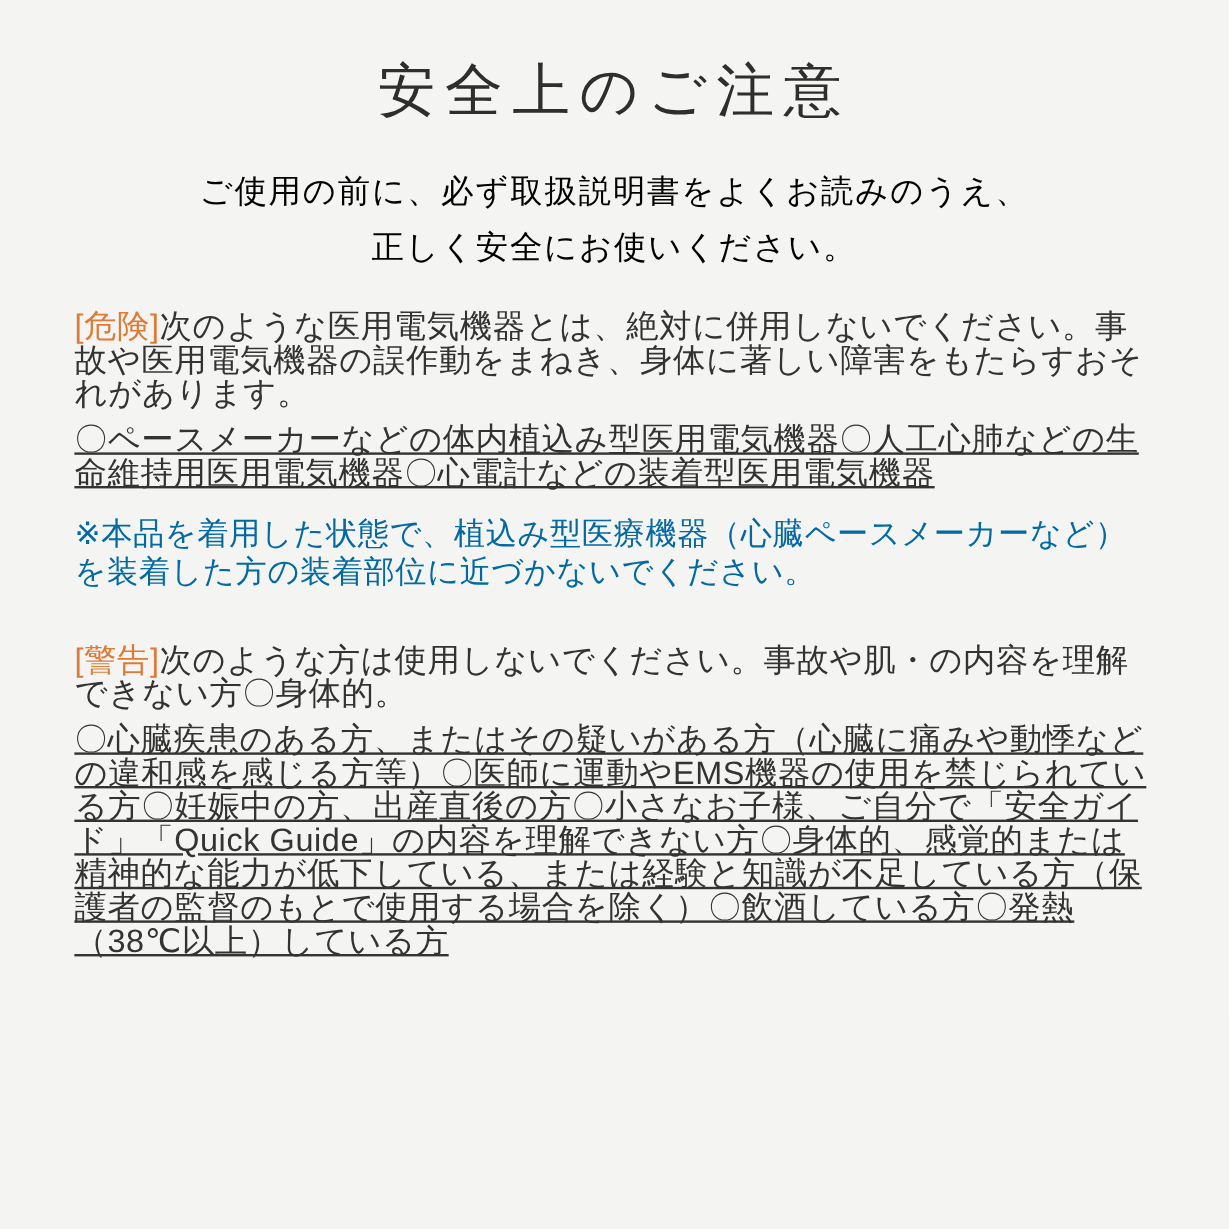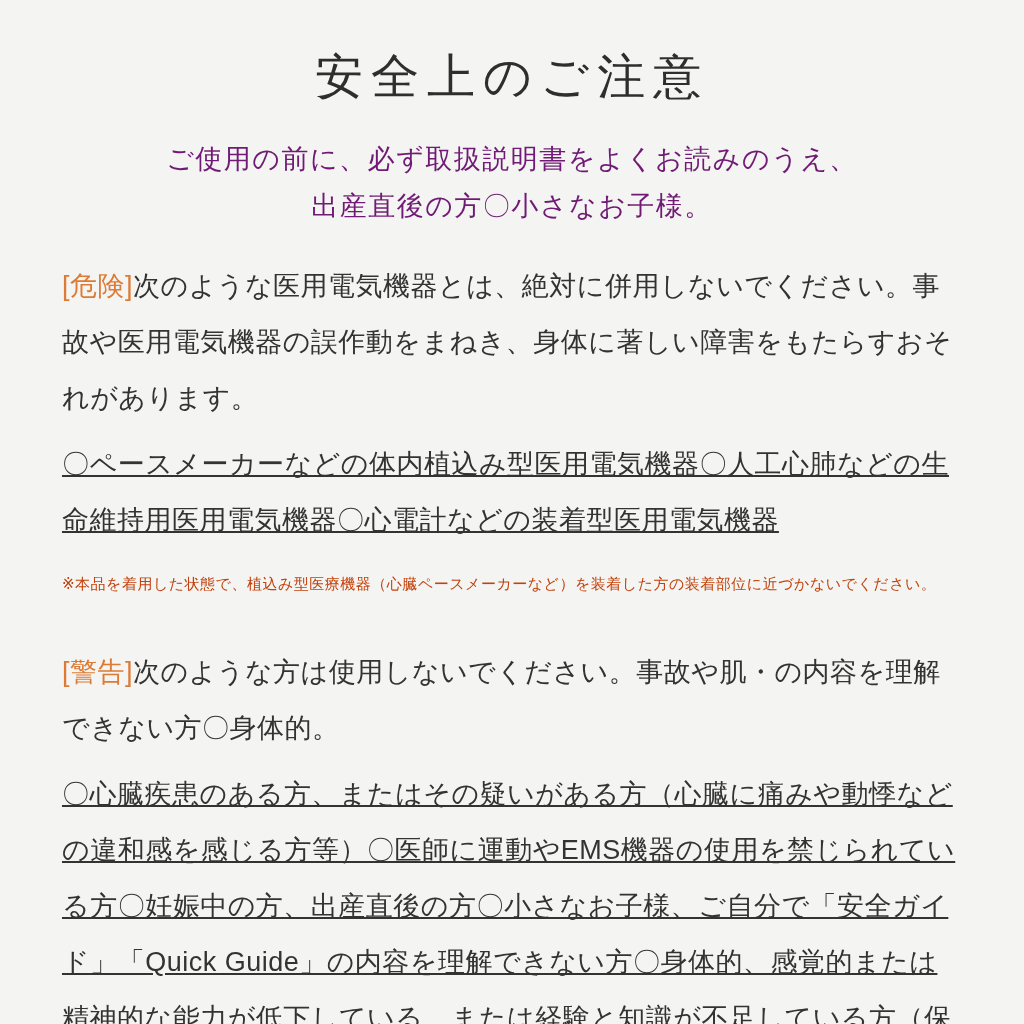--- a/index.html
+++ b/index.html
@@ -26,65 +26,65 @@
     color: #2e2e2e;
     line-height: 1.2;
   }
   .subtitle {
     margin: 30px 0 0 0;
     text-align: center;
     font-size: 27px;
     font-weight: 400;
     letter-spacing: 1.5px;
     line-height: 47px;
-    color: #701a75;
+    color: #000000;
     font-family: Liberation Serif, serif;
   }
   .content {
     width: 900px;
     margin: 28px auto 0 auto;
   }
   .para {
     margin: 0;
     font-size: 27px;
     font-weight: 400;
     letter-spacing: 0.5px;
-    line-height: 56px;
+    line-height: 28px;
     color: #333333;
     text-align: left;
   }
   .label {
     color: #dd7b36;
   }
   .items {
     margin-top: 10px;
     text-decoration: underline;
   }
   .note {
     margin: 20px 0 0 0;
-    font-size: 15px;
+    font-size: 26px;
     font-weight: 400;
     letter-spacing: 0.5px;
     line-height: 32px;
-    color: #c2410c;
+    color: #0369a1;
   }
   .warning-lead {
     margin-top: 44px;
   }
 </style>
 </head>
 <body>
 
 <div class="page">
 
   <h1 class="title">安全上のご注意</h1>
 
   <p class="subtitle">
     <span>ご使用の前に、必ず取扱説明書をよくお読みのうえ、</span><br>
-    <span>出産直後の方〇小さなお子様。</span>
+    <span>正しく安全にお使いください。</span>
   </p>
 
   <div class="content">
 
     <p class="para danger-lead">
       <span class="label">[危険]</span><span>次のような医用電気機器とは、絶対に併用しないでください。事故や医用電気機器の誤作動をまねき、身体に著しい障害をもたらすおそれがあります。</span>
     </p>
 
     <p class="para items">〇ペースメーカーなどの体内植込み型医用電気機器〇人工心肺などの生命維持用医用電気機器〇心電計などの装着型医用電気機器</p>
 

